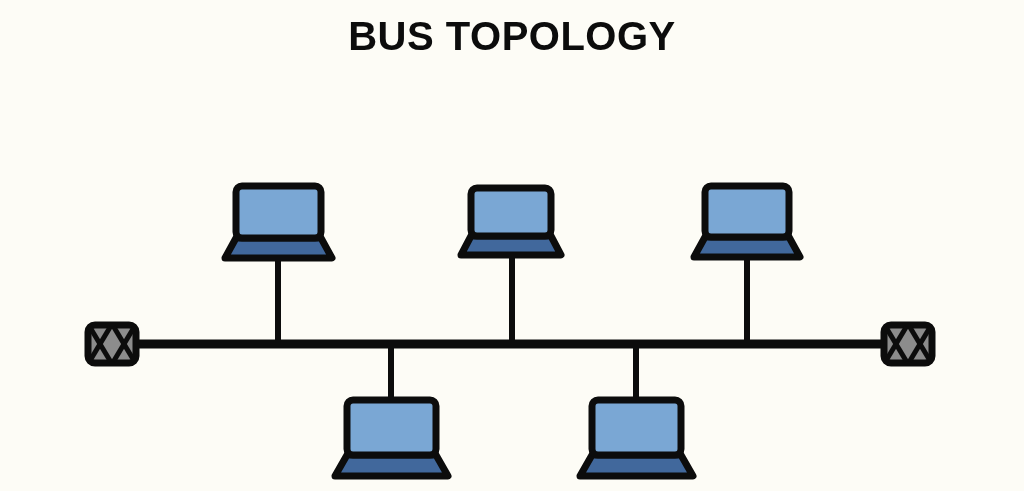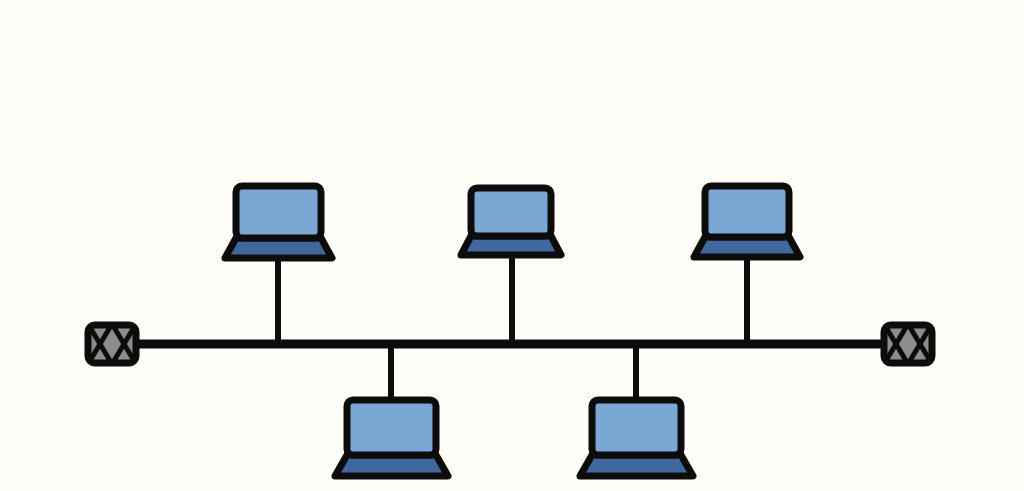--- a/index.html
+++ b/index.html
@@ -40,20 +40,21 @@
     width: 1024px;
     height: 491px;
     display: block;
   }
 </style>
 </head>
 <body>
 
 <div id="diagram-root" style="background: rgb(253, 252, 246);">
 
+  <div id="diagram-title" style="color: rgb(12, 12, 12);">BUS TOPOLOGY</div>
 
   <svg id="topology-svg" viewBox="0 0 1024 491" xmlns="http://www.w3.org/2000/svg">
 
     <g id="drop-lines">
         <line x1="278" y1="258" x2="278" y2="344" stroke="#0c0c0c" stroke-width="6" stroke-linecap="butt"></line>
         <line x1="512" y1="256" x2="512" y2="344" stroke="#0c0c0c" stroke-width="6" stroke-linecap="butt"></line>
         <line x1="747" y1="258" x2="747" y2="344" stroke="#0c0c0c" stroke-width="6" stroke-linecap="butt"></line>
         <line x1="391" y1="344" x2="391" y2="400" stroke="#0c0c0c" stroke-width="6" stroke-linecap="butt"></line>
         <line x1="636" y1="344" x2="636" y2="400" stroke="#0c0c0c" stroke-width="6" stroke-linecap="butt"></line>
       </g>

